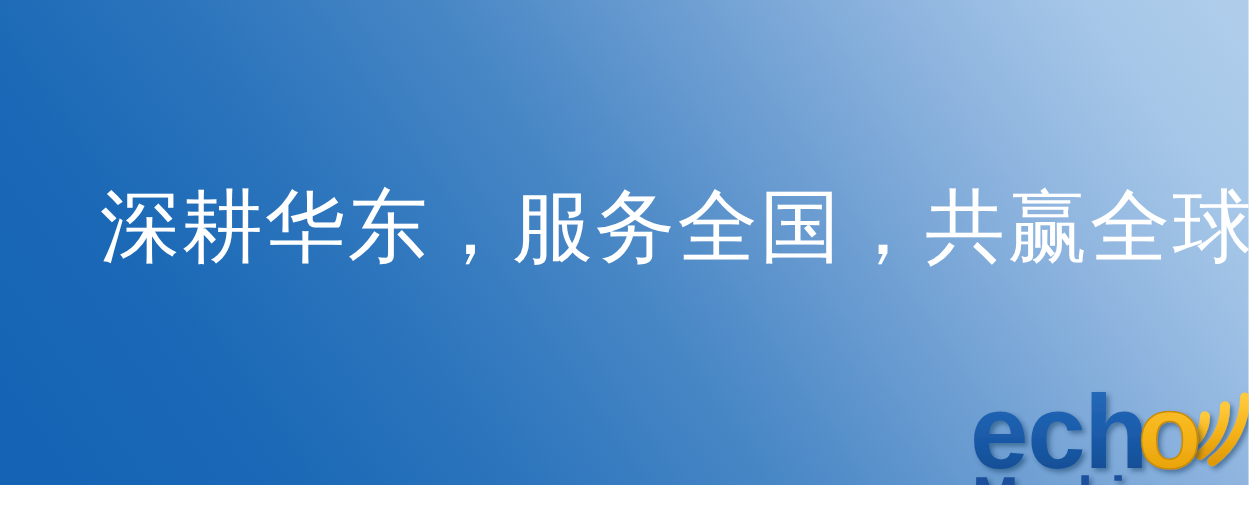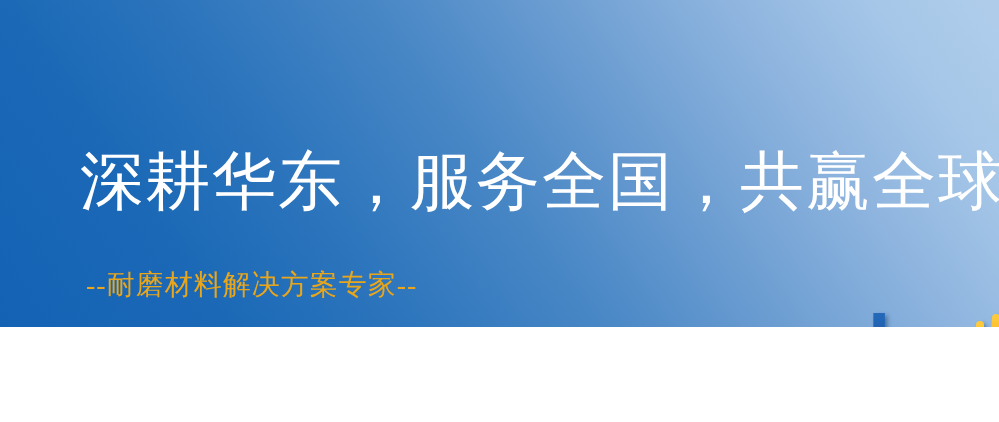--- a/index.html
+++ b/index.html
@@ -4,21 +4,21 @@
 <style>
   html, body {
     margin: 0;
     padding: 0;
     background: #ffffff;
   }
 
   #banner {
     position: relative;
     width: 999px;
-    height: 327px;
+    height: 388px;
     overflow: hidden;
     font-family: "Liberation Sans", sans-serif;
     
     background: linear-gradient(55deg,
         #1462b4 0%,
         #1a68b6 18%,
         #2e76bd 34%,
         #4a88c6 50%,
         #6d9ed2 64%,
         #8fb5df 78%,
@@ -69,21 +69,20 @@
     font-weight: bold;
   }
 </style>
 </head>
 <body>
 
 <div id="banner">
 
   <div class="headline">深耕华东，服务全国，共赢全球</div>
 
-  <div class="subtitle">--耐磨材料解决方案专家--</div>
 
   <div id="logo">
     <svg viewBox="0 0 252 128" xmlns="http://www.w3.org/2000/svg" aria-hidden="true">
       <defs>
         <filter id="dropshadow" x="-30%" y="-30%" width="170%" height="170%">
           <feDropShadow dx="2.5" dy="2.5" stdDeviation="2.2" flood-color="#0b2d55" flood-opacity="0.45"></feDropShadow>
         </filter>
         <linearGradient id="blueGrad" x1="0" y1="0" x2="0" y2="1">
           <stop offset="0%" stop-color="#2a6fc0"></stop>
           <stop offset="50%" stop-color="#1b5cab"></stop>

